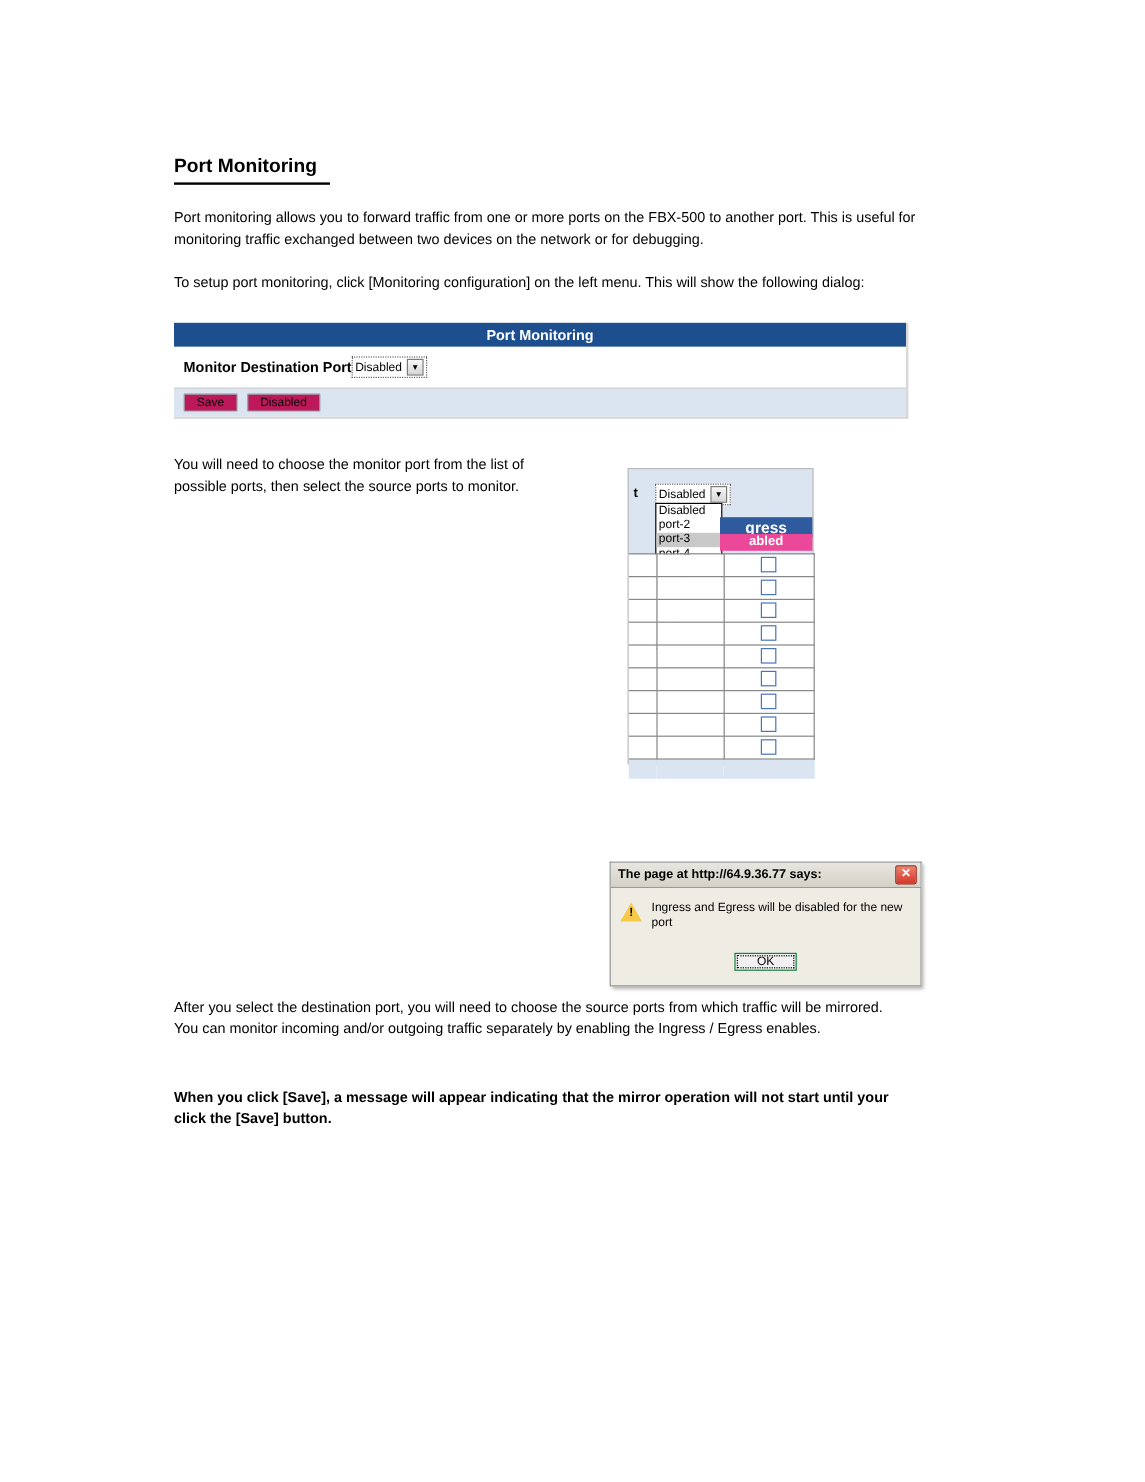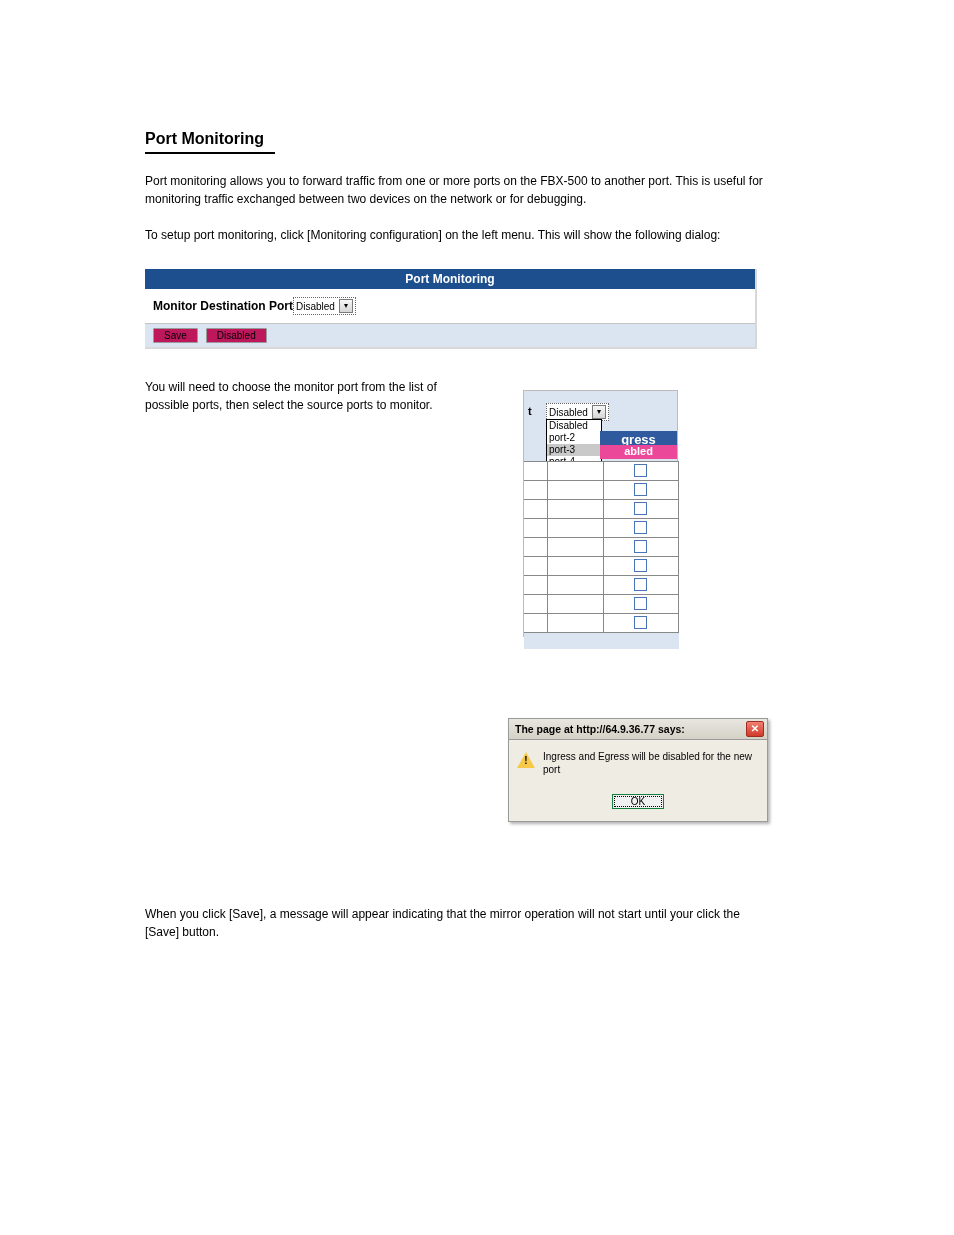--- a/index.html
+++ b/index.html
@@ -378,15 +378,16 @@
       <div class="fig3-row">
         <span class="warn-icon"></span>
         <span class="fig3-msg">Ingress and Egress will be disabled for the new port</span>
       </div>
       <div class="fig3-btnrow">
         <span class="ok-btn">OK</span>
       </div>
     </div>
   </div>
 
-  <div class="float-text" style="top:905px; left:145px; width:612px;">When you click [Save], a message will appear indicating that the mirror operation will not start until your click the [Save] button.</div>
+  <div class="float-text" style="top:830px; left:145px; width:612px;">After you select the destination port, you will need to choose the source ports from which traffic will be mirrored.  You can monitor incoming and/or outgoing traffic separately by enabling the Ingress / Egress enables.</div>
+  <div class="float-text" style="top:905px; left:145px; width:612px;font-weight:bold;">When you click [Save], a message will appear indicating that the mirror operation will not start until your click the [Save] button.</div>
 
 </div>
 
 </body></html>

